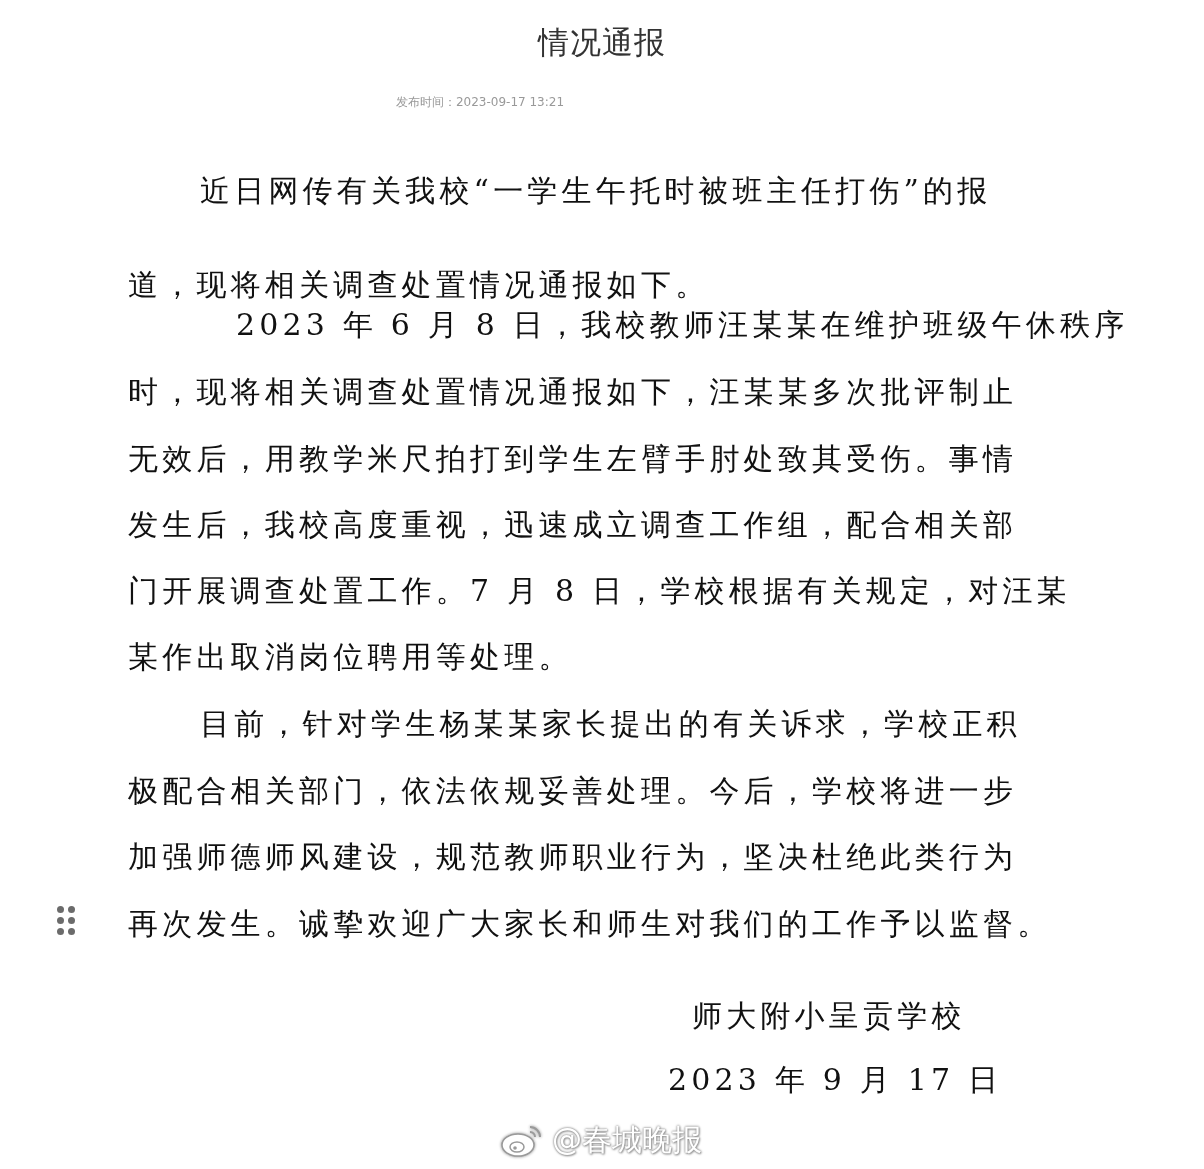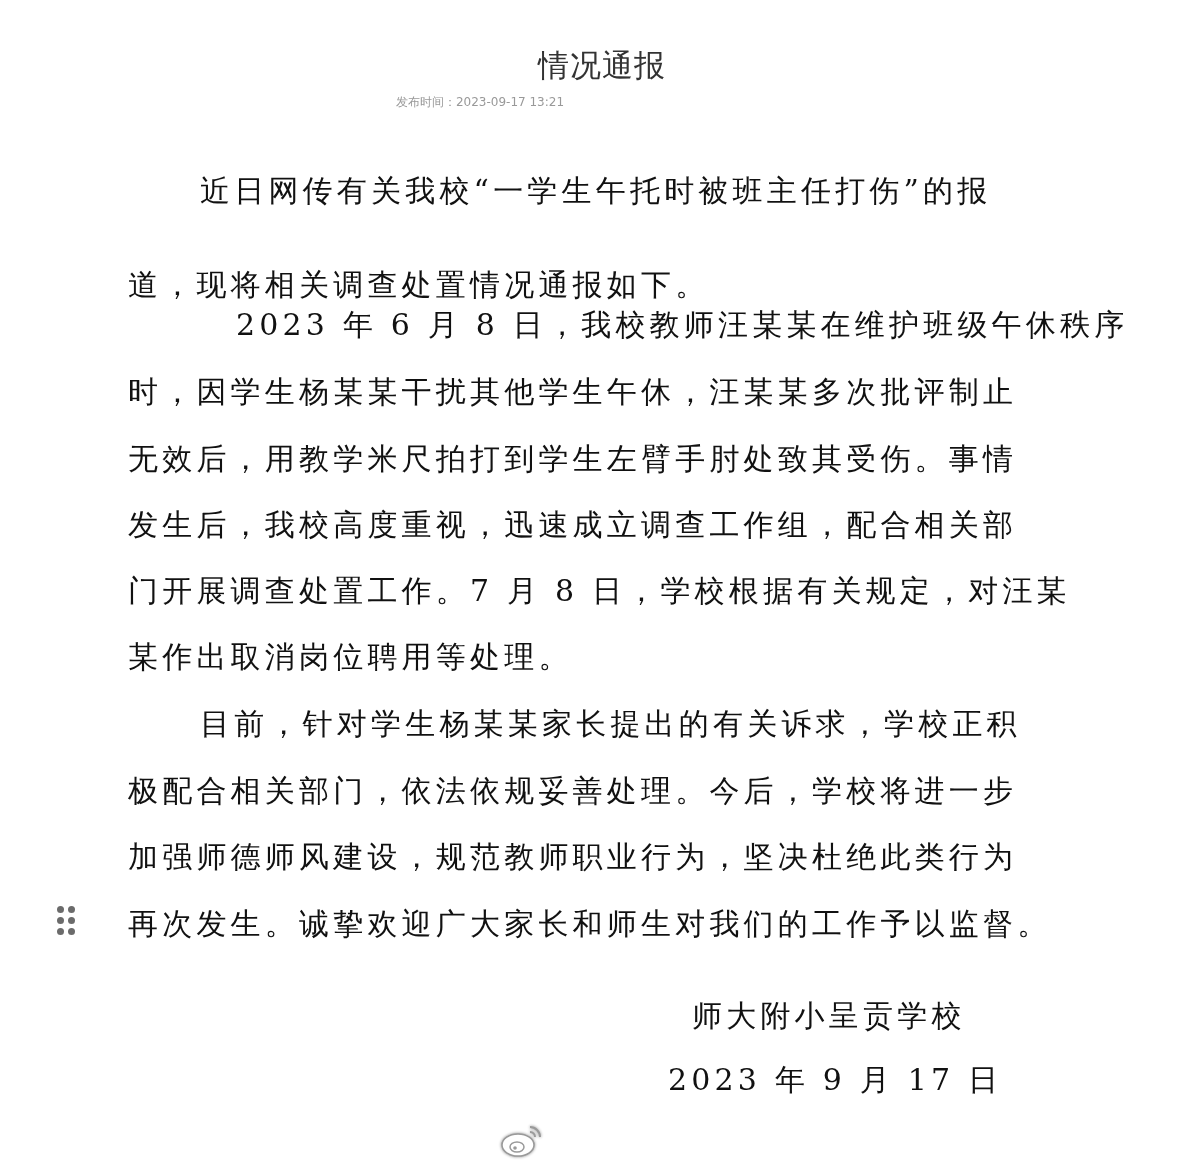--- a/index.html
+++ b/index.html
@@ -10,21 +10,21 @@
     body {
       width: 1204px;
       height: 1169px;
       position: relative;
       overflow: hidden;
       font-family: "DejaVu Serif", "Liberation Serif", serif;
       color: #111111;
     }
     .title {
       position: absolute;
-      top: 45px;
+      top: 22px;
       left: 0;
       width: 1204px;
       text-align: center;
       font-family: Liberation Mono, monospace;
       font-size: 31px;
       color: #333333;
       letter-spacing: 1px;
     }
     .meta {
       position: absolute;
@@ -99,21 +99,21 @@
 </head>
 <body>
 
 <div class="title">情况通报</div>
 <div class="meta">发布时间：2023-09-17 13:21</div>
 
 <div class="body">
   <div class="line indent" style="top:0px;">近日网传有关我校“一学生午托时被班主任打伤”的报</div>
   <div class="line" style="top:67px;margin-top:27px;">道，现将相关调查处置情况通报如下。</div>
   <div class="line indent" style="top:134px;margin-left:36px;">2023 年 6 月 8 日，我校教师汪某某在维护班级午休秩序</div>
-  <div class="line" style="top:201px;">时，因学生杨某某干扰其他学生午休，汪某某多次批评制止</div>
+  <div class="line" style="top:201px;">时，现将相关调查处置情况通报如下，汪某某多次批评制止</div>
   <div class="line" style="top:268px;">无效后，用教学米尺拍打到学生左臂手肘处致其受伤。事情</div>
   <div class="line" style="top:334px;">发生后，我校高度重视，迅速成立调查工作组，配合相关部</div>
   <div class="line" style="top:400px;">门开展调查处置工作。7 月 8 日，学校根据有关规定，对汪某</div>
   <div class="line" style="top:466px;">某作出取消岗位聘用等处理。</div>
   <div class="line indent" style="top:533px;">目前，针对学生杨某某家长提出的有关诉求，学校正积</div>
   <div class="line" style="top:600px;">极配合相关部门，依法依规妥善处理。今后，学校将进一步</div>
   <div class="line" style="top:666px;">加强师德师风建设，规范教师职业行为，坚决杜绝此类行为</div>
   <div class="line" style="top:733px;">再次发生。诚挚欢迎广大家长和师生对我们的工作予以监督。</div>
 </div>
 
@@ -130,13 +130,14 @@
 </div>
 
 <div class="watermark">
   <svg width="46" height="38" viewBox="0 0 46 38">
     <ellipse cx="18" cy="24" rx="16" ry="11" fill="#ffffff" stroke="#9a9a9a" stroke-width="1.5"></ellipse>
     <ellipse cx="17" cy="26" rx="7" ry="5" fill="none" stroke="#9a9a9a" stroke-width="1.5"></ellipse>
     <circle cx="15" cy="27" r="1.8" fill="#9a9a9a"></circle>
     <path d="M30 6 a10 10 0 0 1 10 10" fill="none" stroke="#9a9a9a" stroke-width="2"></path>
     <path d="M30 11 a5 5 0 0 1 5 5" fill="none" stroke="#9a9a9a" stroke-width="2"></path>
   </svg>
+  <span>@春城晚报</span>
 </div>
 
 </body></html>

